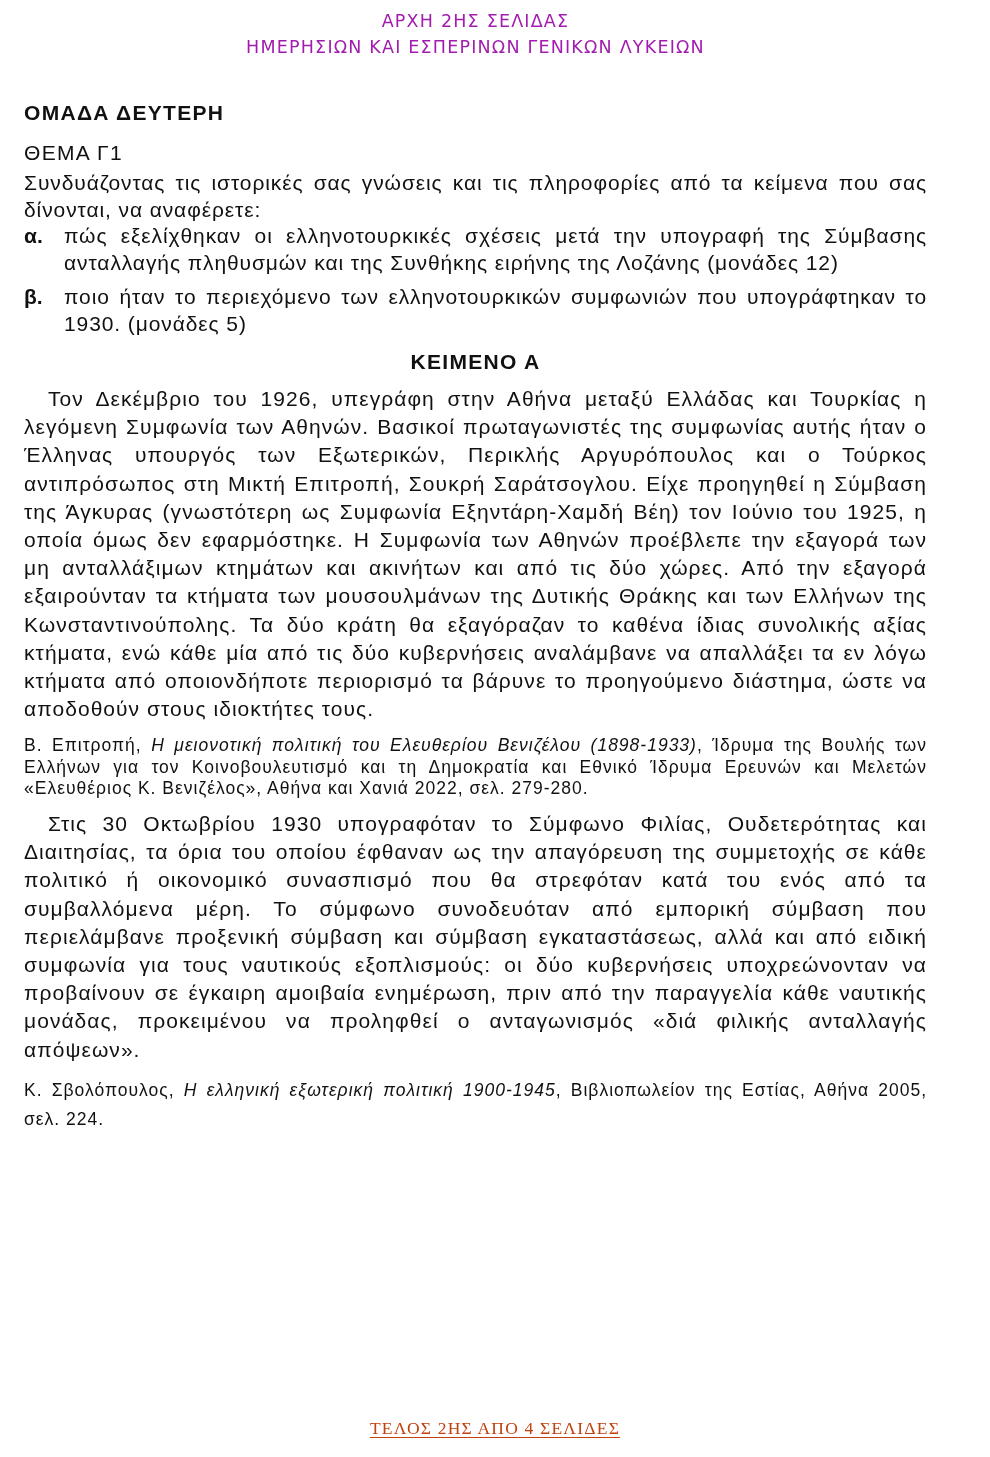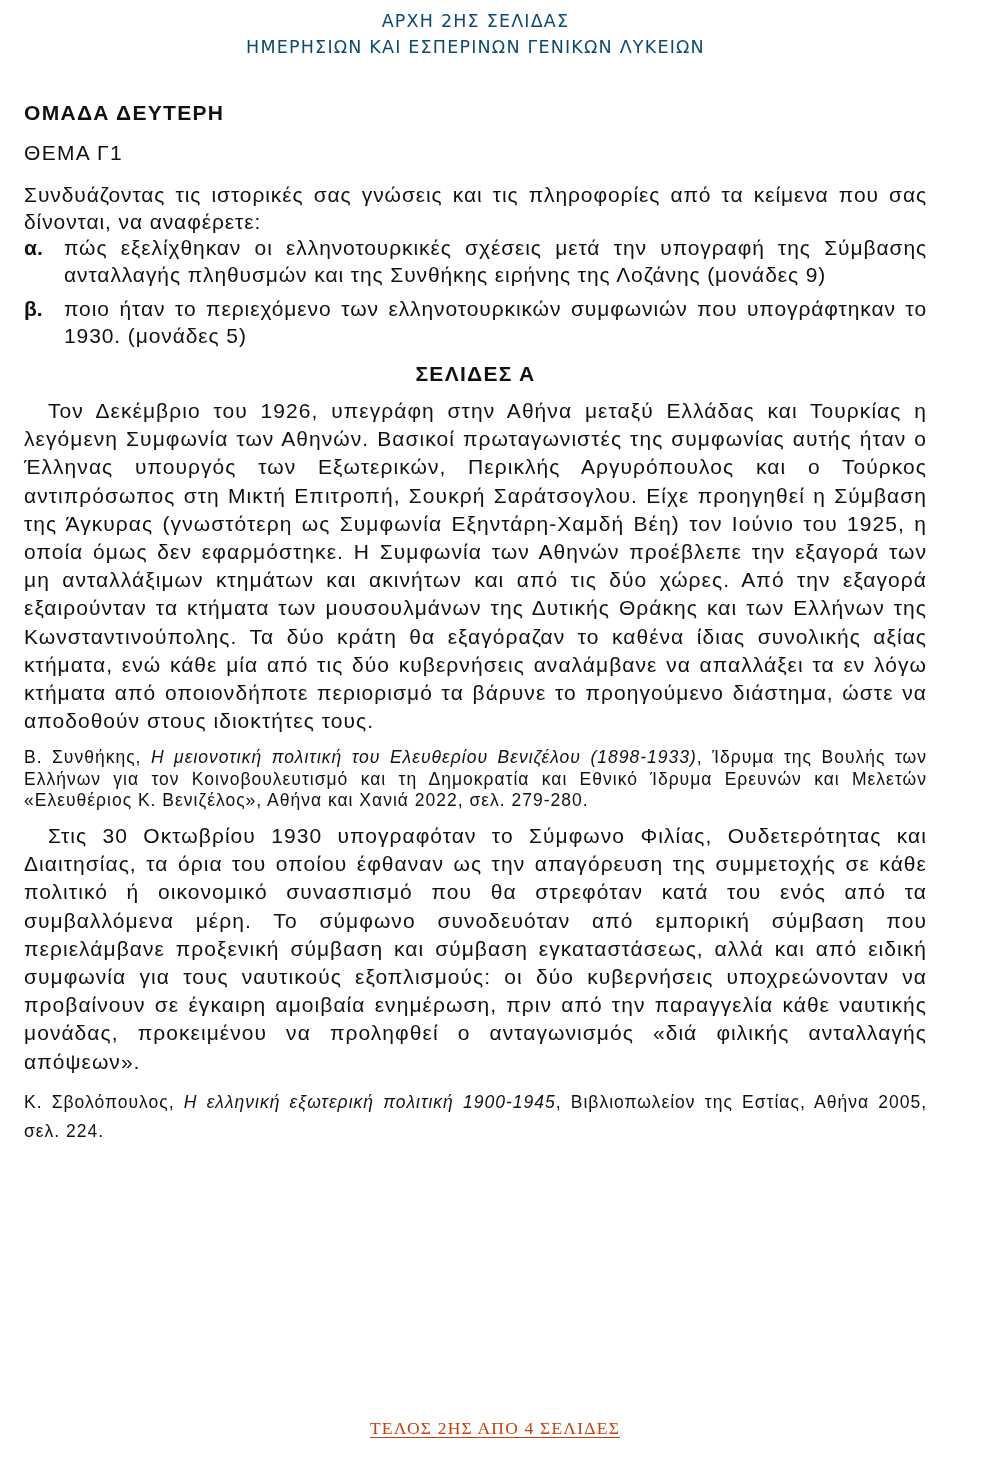--- a/index.html
+++ b/index.html
@@ -4,36 +4,36 @@
   <style>
     html, body { margin: 0; padding: 0; background: #ffffff; }
     body {
       width: 990px; height: 1457px; position: relative; overflow: hidden;
       color: #111111;
       font-family: "Liberation Sans", "DejaVu Sans", sans-serif;
     }
     .page { position: absolute; left: 24px; right: 63px; top: 0; }
     .hdr {
       text-align: center; font-family: "DejaVu Sans", sans-serif;
-      font-size: 17.5px; letter-spacing: 1.2px; line-height: 26px; color: #0c4a6e;
+      font-size: 17.5px; letter-spacing: 1.2px; line-height: 26px; color: #a21caf;
     }
     .hdr1 { margin-top: 8px; }
     .group-title {
       text-align: left; font-weight: bold; font-size: 21px;
       letter-spacing: 1.3px; margin-top: 40px; line-height: 26px;
     }
     .theme-title {
       font-weight: normal; font-size: 21px; letter-spacing: 1.3px;
       margin-top: 14px; line-height: 26px;
     }
     .txt {
       font-size: 21px; letter-spacing: 0.9px; line-height: 26.5px;
       text-align: justify;
     }
-    .intro { margin-top: 16px; }
+    .intro { margin-top: 4px; }
     .q { display: flex; margin-top: 0; }
     .q + .q { margin-top: 8px; }
     .q-label { width: 40px; flex: 0 0 40px; font-weight: bold; font-size: 21px; line-height: 26.5px; }
     .q-text { flex: 1; }
     .marks {
       text-align: right; font-weight: bold; font-size: 21px;
       letter-spacing: 0.9px; line-height: 26px; margin-top: 2px;
     }
     .source-title {
       text-align: center; font-weight: bold; font-size: 21px;
@@ -64,32 +64,32 @@
   <div class="hdr hdr1">ΑΡΧΗ 2ΗΣ ΣΕΛΙΔΑΣ</div>
   <div class="hdr">ΗΜΕΡΗΣΙΩΝ ΚΑΙ ΕΣΠΕΡΙΝΩΝ ΓΕΝΙΚΩΝ ΛΥΚΕΙΩΝ</div>
 
   <div class="group-title">ΟΜΑΔΑ ΔΕΥΤΕΡΗ</div>
 
   <div class="theme-title">ΘΕΜΑ Γ1</div>
   <div class="txt intro">Συνδυάζοντας τις ιστορικές σας γνώσεις και τις πληροφορίες από τα κείμενα που σας δίνονται, να αναφέρετε:</div>
 
   <div class="q">
     <span class="q-label">α.</span>
-    <span class="txt q-text">πώς εξελίχθηκαν οι ελληνοτουρκικές σχέσεις μετά την υπογραφή της Σύμβασης ανταλλαγής πληθυσμών και της Συνθήκης ειρήνης της Λοζάνης (μονάδες 9)</span>
+    <span class="txt q-text">πώς εξελίχθηκαν οι ελληνοτουρκικές σχέσεις μετά την υπογραφή της Σύμβασης ανταλλαγής πληθυσμών και της Συνθήκης ειρήνης της Λοζάνης (μονάδες 12)</span>
   </div>
   <div class="q">
     <span class="q-label">β.</span>
     <span class="txt q-text">ποιο ήταν το περιεχόμενο των ελληνοτουρκικών συμφωνιών που υπογράφτηκαν το 1930. (μονάδες 5)</span>
   </div>
 
 
-  <div class="source-title">ΣΕΛΙΔΕΣ Α</div>
+  <div class="source-title">ΚΕΙΜΕΝΟ Α</div>
   <div class="para">Τον Δεκέμβριο του 1926, υπεγράφη στην Αθήνα μεταξύ Ελλάδας και Τουρκίας η λεγόμενη Συμφωνία των Αθηνών. Βασικοί πρωταγωνιστές της συμφωνίας αυτής ήταν ο Έλληνας υπουργός των Εξωτερικών, Περικλής Αργυρόπουλος και ο Τούρκος αντιπρόσωπος στη Μικτή Επιτροπή, Σουκρή Σαράτσογλου. Είχε προηγηθεί η Σύμβαση της Άγκυρας (γνωστότερη ως Συμφωνία Εξηντάρη-Χαμδή Βέη) τον Ιούνιο του 1925, η οποία όμως δεν εφαρμόστηκε. Η Συμφωνία των Αθηνών προέβλεπε την εξαγορά των μη ανταλλάξιμων κτημάτων και ακινήτων και από τις δύο χώρες. Από την εξαγορά εξαιρούνταν τα κτήματα των μουσουλμάνων της Δυτικής Θράκης και των Ελλήνων της Κωνσταντινούπολης. Τα δύο κράτη θα εξαγόραζαν το καθένα ίδιας συνολικής αξίας κτήματα, ενώ κάθε μία από τις δύο κυβερνήσεις αναλάμβανε να απαλλάξει τα εν λόγω κτήματα από οποιονδήποτε περιορισμό τα βάρυνε το προηγούμενο διάστημα, ώστε να αποδοθούν στους ιδιοκτήτες τους.</div>
   <div class="cite">
-    <span>Β. Συνθήκης, </span><em>Η μειονοτική πολιτική του Ελευθερίου Βενιζέλου (1898-1933)</em><span>, Ίδρυμα της Βουλής των Ελλήνων για τον Κοινοβουλευτισμό και τη Δημοκρατία και Εθνικό Ίδρυμα Ερευνών και Μελετών «Ελευθέριος Κ. Βενιζέλος», Αθήνα και Χανιά 2022, σελ. 279-280.</span>
+    <span>Β. Επιτροπή, </span><em>Η μειονοτική πολιτική του Ελευθερίου Βενιζέλου (1898-1933)</em><span>, Ίδρυμα της Βουλής των Ελλήνων για τον Κοινοβουλευτισμό και τη Δημοκρατία και Εθνικό Ίδρυμα Ερευνών και Μελετών «Ελευθέριος Κ. Βενιζέλος», Αθήνα και Χανιά 2022, σελ. 279-280.</span>
   </div>
 
   <div class="para">Στις 30 Οκτωβρίου 1930 υπογραφόταν το Σύμφωνο Φιλίας, Ουδετερότητας και Διαιτησίας, τα όρια του οποίου έφθαναν ως την απαγόρευση της συμμετοχής σε κάθε πολιτικό ή οικονομικό συνασπισμό που θα στρεφόταν κατά του ενός από τα συμβαλλόμενα μέρη. Το σύμφωνο συνοδευόταν από εμπορική σύμβαση που περιελάμβανε προξενική σύμβαση και σύμβαση εγκαταστάσεως, αλλά και από ειδική συμφωνία για τους ναυτικούς εξοπλισμούς: οι δύο κυβερνήσεις υποχρεώνονταν να προβαίνουν σε έγκαιρη αμοιβαία ενημέρωση, πριν από την παραγγελία κάθε ναυτικής μονάδας, προκειμένου να προληφθεί ο ανταγωνισμός «διά φιλικής ανταλλαγής απόψεων».</div>
   <div class="cite cite2">
     <span>Κ. Σβολόπουλος, </span><em>Η ελληνική εξωτερική πολιτική 1900-1945</em><span>, Βιβλιοπωλείον της Εστίας, Αθήνα 2005, σελ. 224.</span>
   </div>
 </div>
 
 <div class="footer">
   <span>ΤΕΛΟΣ 2ΗΣ ΑΠΟ 4 ΣΕΛΙΔΕΣ</span>

